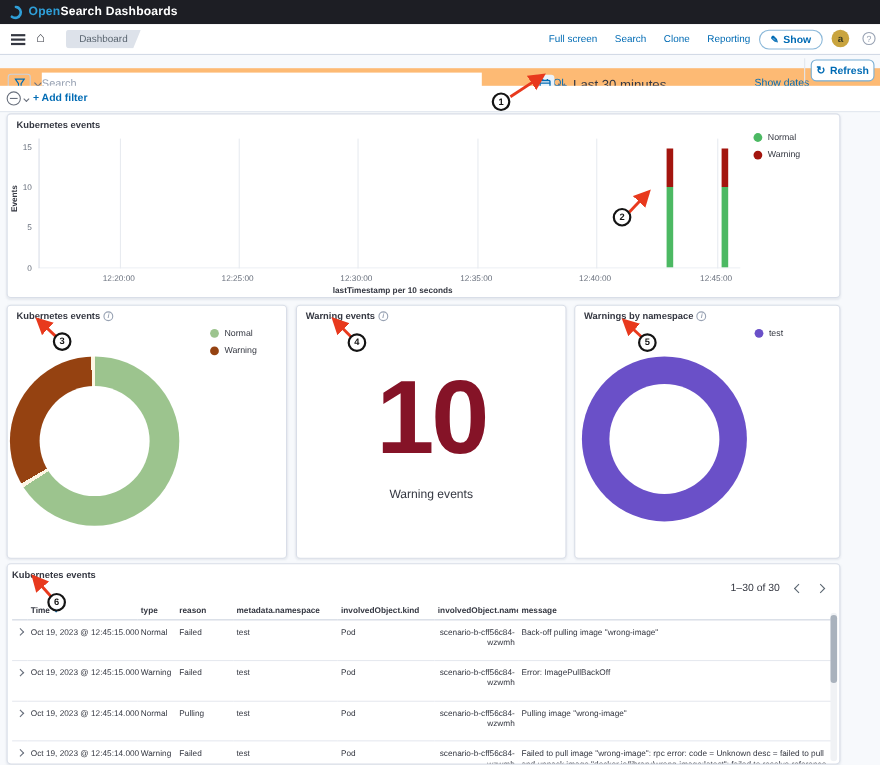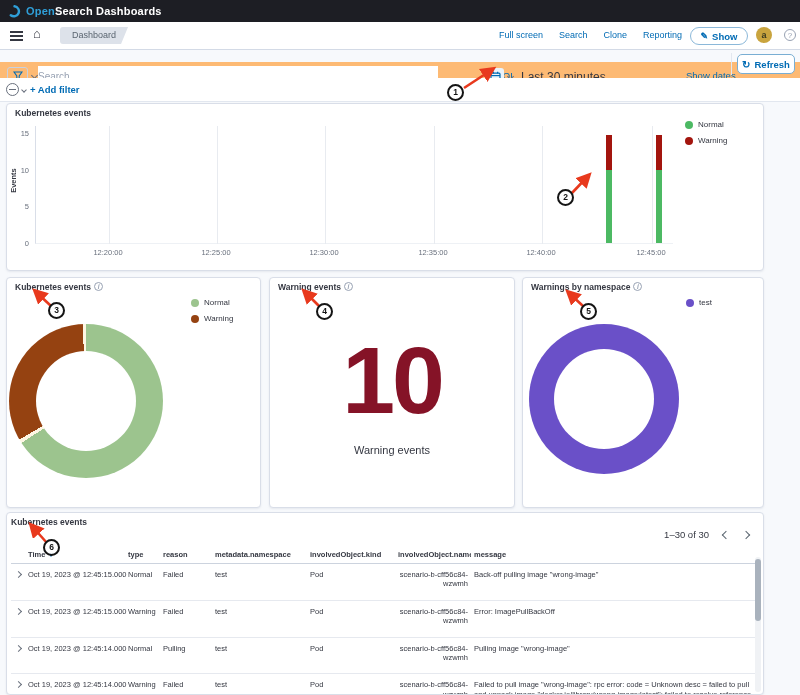--- a/index.html
+++ b/index.html
@@ -189,20 +189,21 @@
       <div class="seg-n" style="background:#4cb963;"></div>
       <div class="seg-w" style="background:#a3150e;"></div>
     </div>
   </div>
   <div class="xlab" style="left:101px;">12:20:00</div>
   <div class="xlab" style="left:209px;text-align:right;">12:25:00</div>
   <div class="xlab" style="left:317px;">12:30:00</div>
   <div class="xlab" style="left:426px;">12:35:00</div>
   <div class="xlab" style="left:534px;">12:40:00</div>
   <div class="xlab" style="left:644px;">12:45:00</div>
+  <div class="xtitle">lastTimestamp per 10 seconds</div>
   <div class="legend" style="left:678px; top:16px;">
     <div class="li">
         <span class="dot" style="background:#4cb963;"></span>
         <span>Normal</span>
       </div>
     <div class="li">
         <span class="dot" style="background:#a3150e;"></span>
         <span>Warning</span>
       </div>
   </div>

